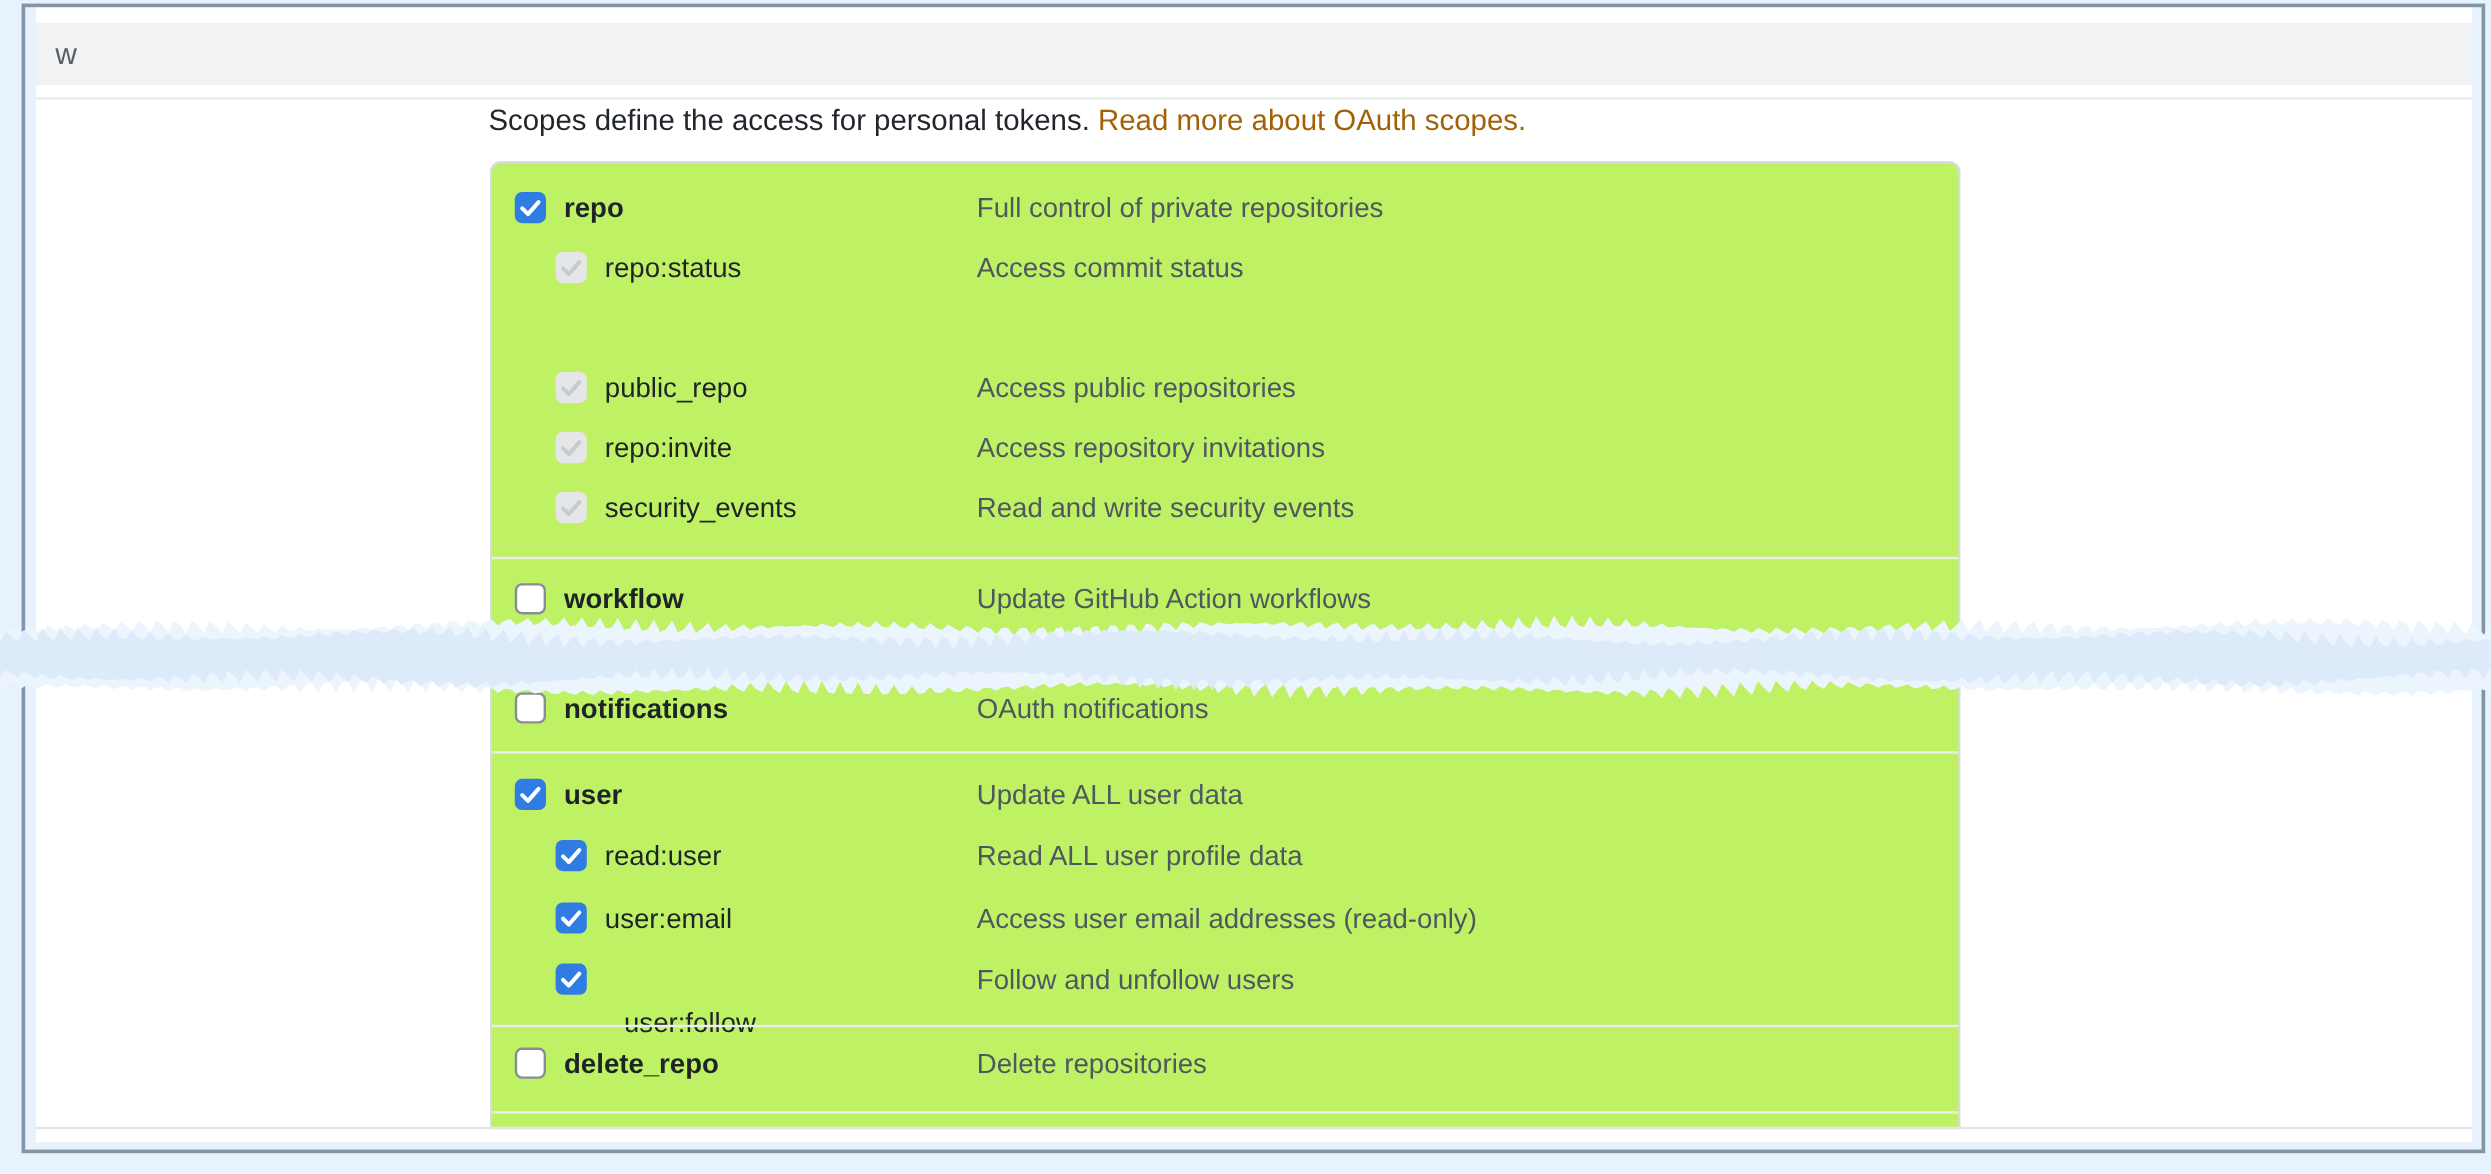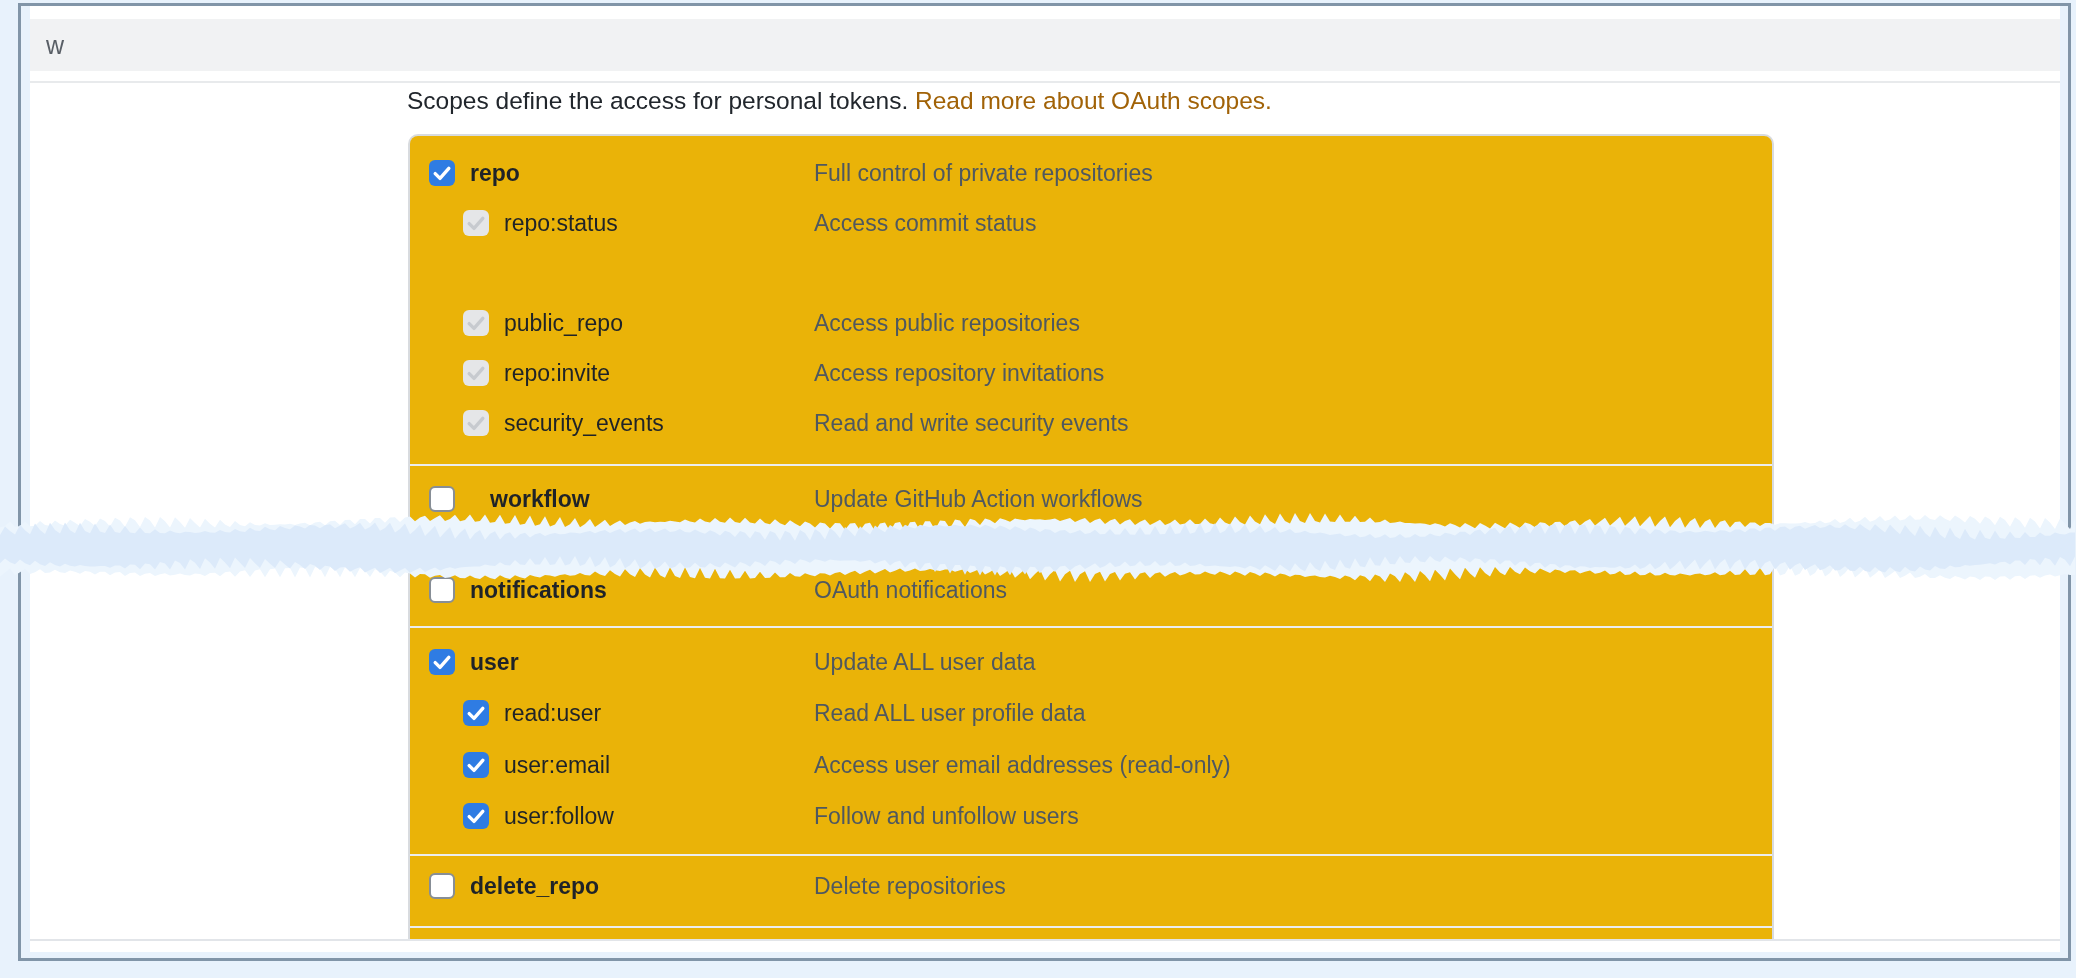--- a/index.html
+++ b/index.html
@@ -38,24 +38,24 @@
 
   
   #caption{
     position:absolute;left:407px;top:86px;height:30px;line-height:30px;
     font-size:24.5px;color:#21262c;z-index:10;white-space:nowrap;
   }
   #caption a{color:#a16207;text-decoration:none;cursor:pointer;}
 
   
   #scopes-box{
-    position:absolute;left:408px;top:134px;width:1366px;height:807px;
+    position:absolute;left:408px;top:134px;width:1226px;height:807px;
     border:2px solid #d8dbdf;border-bottom:none;
     border-radius:10px 10px 0 0;
-    box-sizing:border-box;background:#eab308;z-index:10;
+    box-sizing:border-box;background:#bef264;z-index:10;
   }
   .box-divider{
     position:absolute;left:0;right:0;height:2px;background:#ebedef;
   }
   .scope-row{
     position:absolute;left:0;right:0;height:34px;
   }
   .cb{
     position:absolute;top:4px;width:26px;height:26px;border-radius:6px;
     box-sizing:border-box;
@@ -135,21 +135,21 @@
         <div class="cb dis" style="left: 53px;">
           <svg viewBox="0 0 26 26">
             <path d="M6.2 13.6 L11 18.4 L19.8 8.4" fill="none" stroke="#c7cacf" stroke-width="3.4" stroke-linecap="round" stroke-linejoin="round"></path>
           </svg>
         </div>
         <span class="scope-label" style="left: 94px;">security_events</span>
         <span class="scope-desc">Read and write security events</span>
       </div>
       <div class="scope-row" style="top: 346px;">
         <div class="cb off" style="left: 19px;"></div>
-        <span class="scope-label b" style="left: 60px; margin-left: 20px;">workflow</span>
+        <span class="scope-label b" style="left: 60px;">workflow</span>
         <span class="scope-desc">Update GitHub Action workflows</span>
       </div>
       <div class="scope-row" style="top: 437px;">
         <div class="cb off" style="left: 19px;"></div>
         <span class="scope-label b" style="left: 60px;">notifications</span>
         <span class="scope-desc">OAuth notifications</span>
       </div>
       <div class="scope-row" style="top: 509px;">
         <div class="cb on" style="left: 19px;">
           <svg viewBox="0 0 26 26">
@@ -176,21 +176,21 @@
         </div>
         <span class="scope-label" style="left: 94px;">read:user</span>
         <span class="scope-desc">Read ALL user profile data</span>
       </div>
       <div class="scope-row" style="top: 663px;">
         <div class="cb on" style="left: 53px;">
           <svg viewBox="0 0 26 26">
             <path d="M6.2 13.6 L11 18.4 L19.8 8.4" fill="none" stroke="#ffffff" stroke-width="3.4" stroke-linecap="round" stroke-linejoin="round"></path>
           </svg>
         </div>
-        <span class="scope-label" style="left: 94px;">user:follow</span>
+        <span class="scope-label" style="left: 110px; margin-top: 36px;">user:follow</span>
         <span class="scope-desc">Follow and unfollow users</span>
       </div>
       <div class="scope-row" style="top: 733px;">
         <div class="cb off" style="left: 19px;"></div>
         <span class="scope-label b" style="left: 60px;">delete_repo</span>
         <span class="scope-desc">Delete repositories</span>
       </div>
       <div class="box-divider" style="top: 328px;"></div>
       <div class="box-divider" style="top: 490px;"></div>
       <div class="box-divider" style="top: 718px;"></div>

